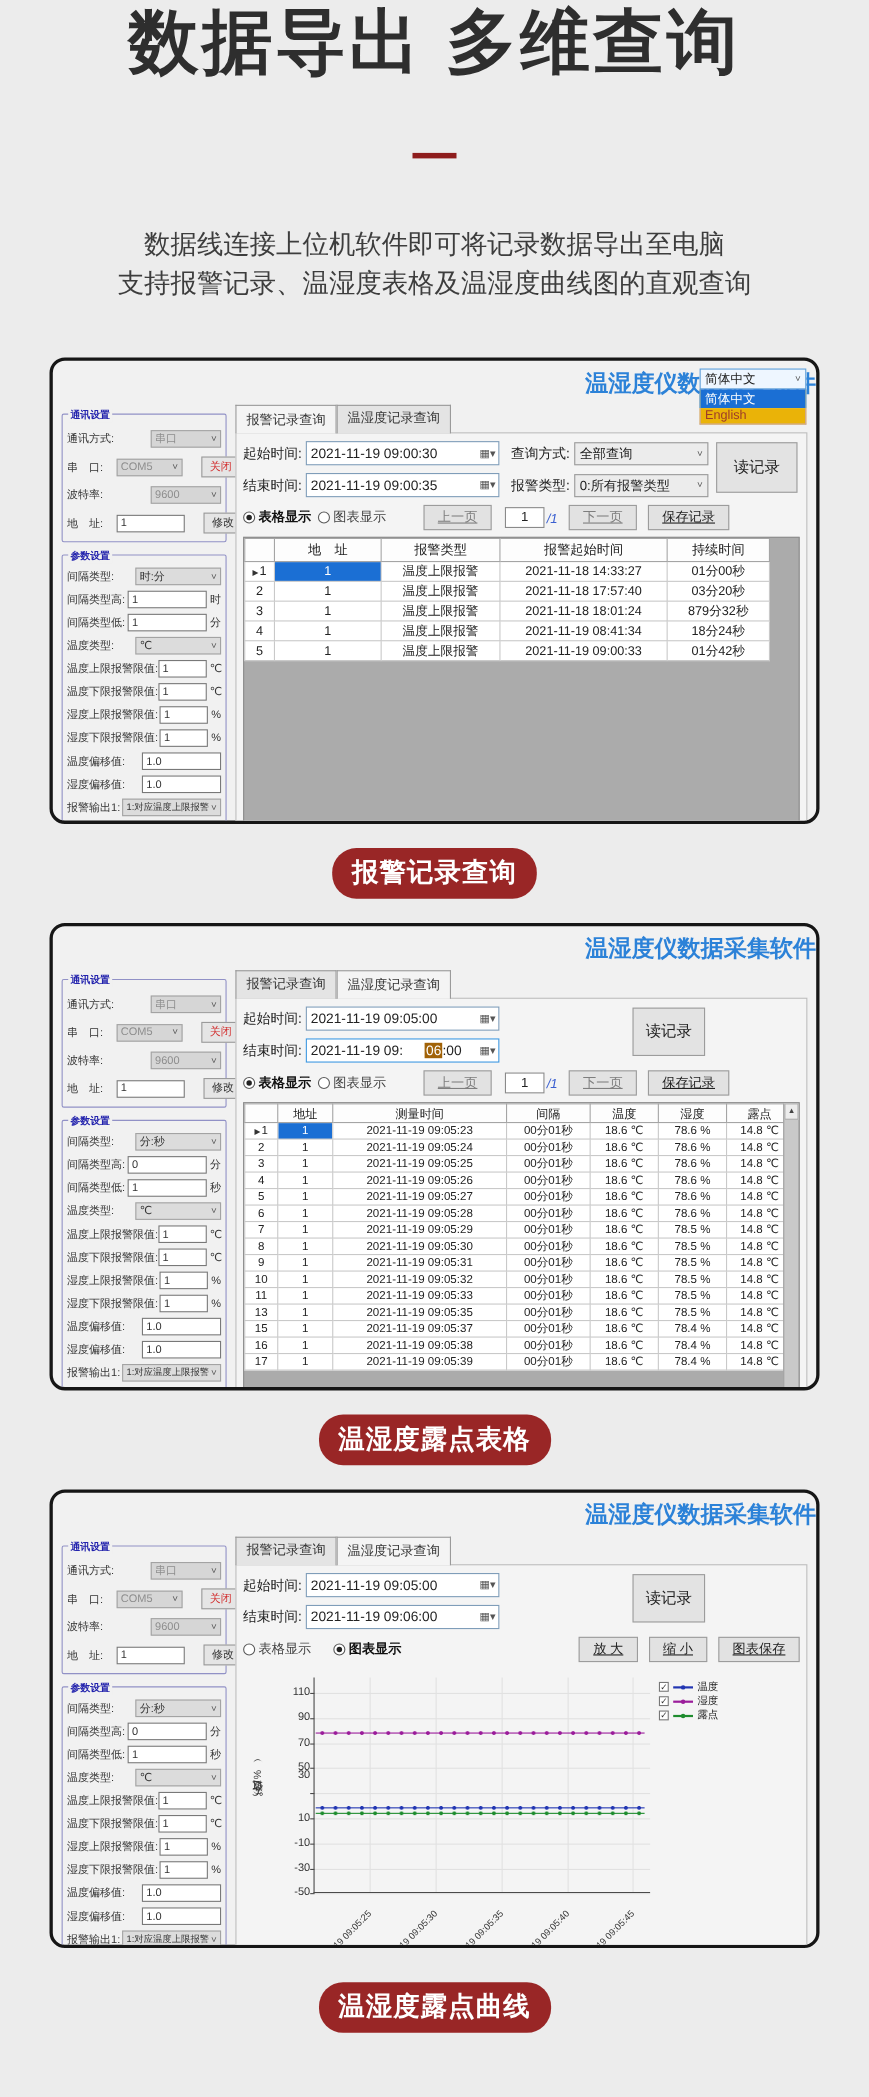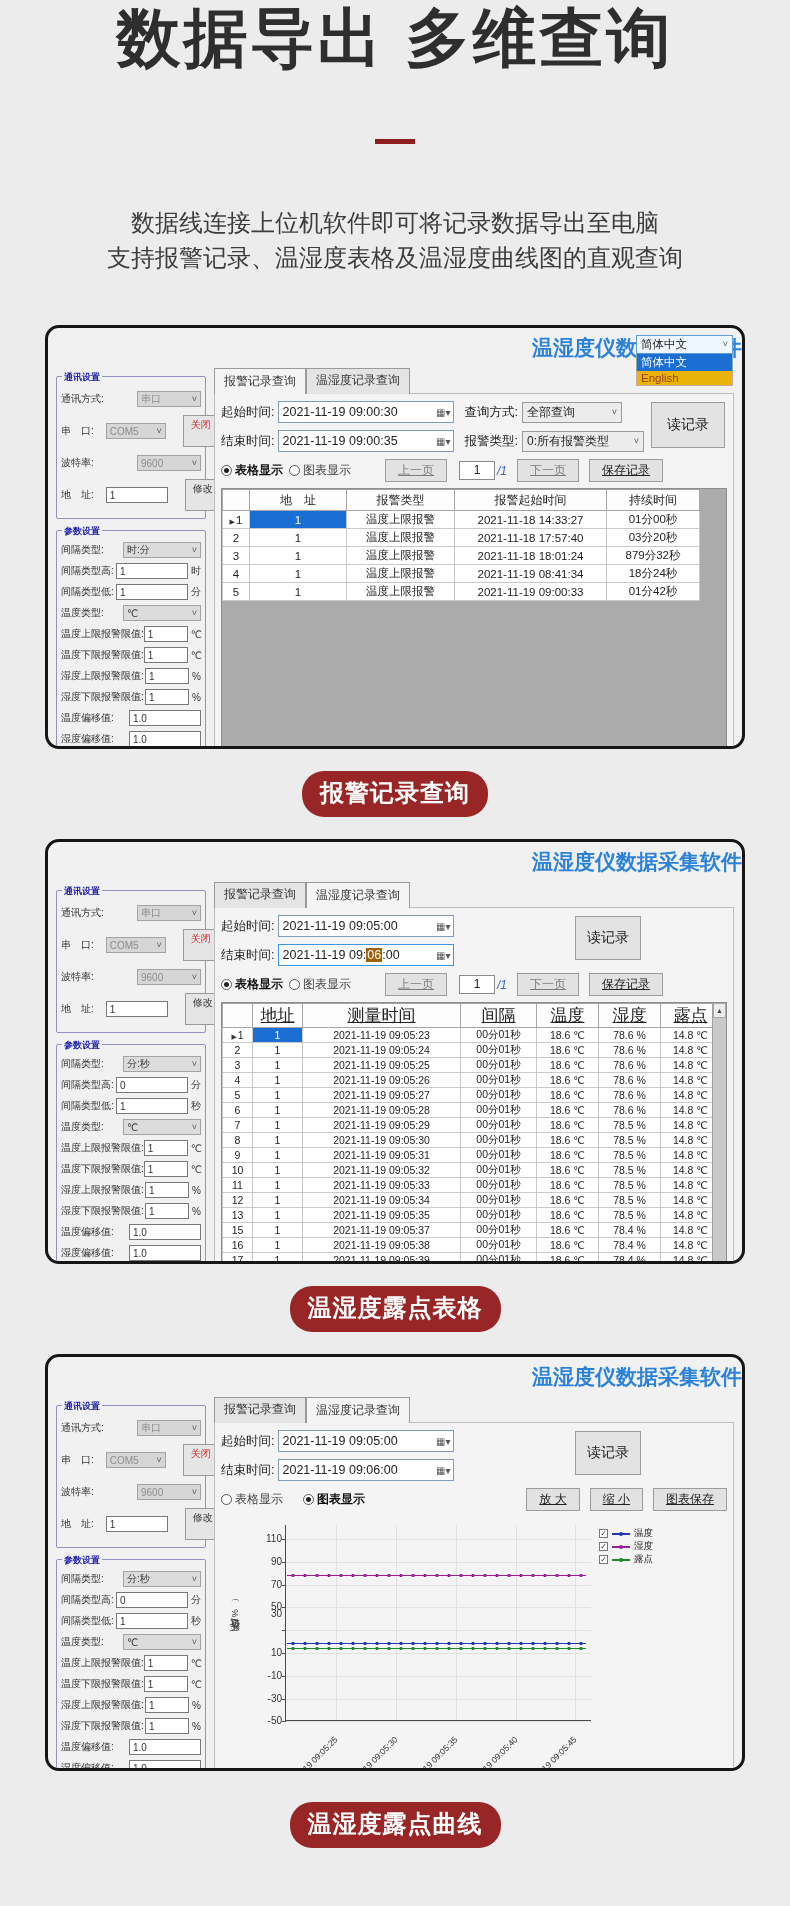--- a/index.html
+++ b/index.html
@@ -32,37 +32,37 @@
   .group { border:1px solid #9191c6; border-radius:2px; margin-top:11px; padding:6px 4px 7px; position:relative; }
   .gtitle { position:absolute; top:-6px; left:5px; background:#f1f1f1; color:#2323ad; font-size:9px; font-weight:bold; padding:0 2px; }
   .prow { display:flex; align-items:center; margin-top:5px; }
   .group.comm .prow { margin-top:8px;gap:12px; }
   .plabel { flex:none; white-space:nowrap; }
   .pselect { background:#dcdcdc; border:1px solid #a3a3a3; height:16px; display:flex; align-items:center; justify-content:space-between; padding:0 3px; flex:none; margin-left:auto; }
   .pselect.disabled { background:#d6d6d6; color:#8d8d8d; }
   .pselect.small { font-size:8.5px; }
   .pinput { background:#fff; border:1px solid #787878; height:16px; padding:0 3px; display:flex; align-items:center; flex:none; margin-left:auto; }
   .punit { margin-left:3px; flex:none; }
-  .pbtn { border:1px solid #9a9a9a; background:#e5e5e5; height:32px; line-height:17px; padding:0 7px; margin-left:5px; flex:none; cursor:default; }
+  .pbtn { border:1px solid #9a9a9a; background:#e5e5e5; height:19px; line-height:17px; padding:0 7px; margin-left:5px; flex:none; cursor:default; }
   .pbtn.red { color:#d22d2d; }
 
   
   .main { flex:1; margin-left:8px; min-width:0; position:relative; }
   .tabs { display:flex; margin-top:3px; position:relative; z-index:1; }
   .tab { border:1px solid #9a9a9a; border-bottom:none; padding:3px 9px 4px; font-size:12px; background:#e4e4e4; color:#333; }
   .tab.active { background:#f4f4f4; padding-top:4px; }
   .tabpage { border:1px solid #bdbdbd; background:#f4f4f4; padding:7px 6px 0 6px; margin-top:-1px; position:relative; }
 
   .formarea { position:relative; }
   .frow { display:flex; align-items:center; margin-bottom:7px; font-size:12.5px; }
   .flabel { flex:none; margin-right:4px; white-space:nowrap; }
   .flabel.ml { margin-left:10px; }
   .dt { border:1px solid #7f9db9; background:#fff; width:176px; height:22px; display:flex; align-items:center; justify-content:space-between; padding:0 3px; font-size:12.5px; }
   .dt.focus { border:1.5px solid #3c97e0; }
-  .dt .hl { background:#a16207; color:#fff; padding:0 1px; }
+  .dt .hl { background:#a16207; color:#fff; padding:0 1px;margin-left:20px; }
   .dticon { font-size:10px; color:#555; flex:none; }
   .fselect { border:1px solid #9a9a9a; background:#ececec; height:21px; display:flex; align-items:center; justify-content:space-between; padding:0 4px; font-size:12px; }
   .readbtn { position:absolute; right:2px; top:1px; width:74px; height:46px; background:#e3e3e3; border:1px solid #9c9c9c; font-size:14px; display:flex; align-items:center; justify-content:center; }
   .readbtn.rb2 { right:auto; left:354px; width:66px; height:44px; }
 
   .pagerrow { display:flex; align-items:center; font-size:12px; margin:3px 0 6px; }
   .radio { width:11px; height:11px; border:1px solid #5a5a5a; border-radius:50%; background:#fff; position:relative; flex:none; margin-right:3px; }
   .radio.on::after { content:""; position:absolute; left:2px; top:2px; width:5px; height:5px; border-radius:50%; background:#222; }
   .rlabel { margin-right:6px; color:#444; }
   .rlabel.bold { font-weight:bold; color:#111; }
@@ -73,21 +73,21 @@
 
   
   .twrap { position:relative; background:#ababab; border:1px solid #8d8d8d; overflow:hidden; margin-bottom:0; }
   .t1wrap { height:268px; }
   .t2wrap { height:288px; }
   table.tbl { border-collapse:collapse; table-layout:fixed; background:#fff; }
   .tbl th { border:1px solid #a5a5a5; font-weight:normal; background:#fdfdfd; font-size:12px; }
   .tbl td { border:1px solid #c9c9c9; text-align:center; background:#fff; overflow:hidden; white-space:nowrap; }
   .t1 th { height:21px;text-align:center; }
   .t1 td { height:18px; font-size:11.5px; }
-  .t2 th { height:17px; font-size:17px;text-decoration:underline; }
+  .t2 th { height:17px; font-size:11px; }
   .t2 td { height:14px; font-size:10.5px; }
   td.rowmark::before { content:"▶"; font-size:7px; margin-right:1px; color:#333; }
   td.selcell { background:#1b6fd4; color:#fff; }
   .scrollcol { position:absolute; top:0; right:0; width:14px; bottom:0; background:#c9c9c9; border-left:1px solid #a0a0a0; }
   .scrollup { height:15px; background:#ececec; border:1px solid #a8a8a8; font-size:7px; text-align:center; line-height:13px; color:#444; }
 
   
   .chartblock { position:relative; height:288px; margin-top:4px; }
   .plot { position:absolute; left:64px; top:8px; width:306px; height:196px; border-left:1px solid #4a4a4a; border-bottom:1px solid #4a4a4a; }
   .hgrid { position:absolute; left:0; right:0; height:1px; background:#e1e1e1; }
@@ -236,21 +236,21 @@
         </div>
         <div class="tabpage">
           <div class="formarea" style="padding-right:80px;">
             <div class="frow">
               <span class="flabel">起始时间:</span>
               <div class="dt">
                 <span>2021-11-19 09:00:30</span>
                 <span class="dticon">▦▾</span>
               </div>
               <span class="flabel ml">查询方式:</span>
-              <div class="fselect" style="width:100px">
+              <div class="fselect" style="width:122px">
                 <span>全部查询</span>
                 <span class="caret">˅</span>
               </div>
             </div>
             <div class="frow">
               <span class="flabel">结束时间:</span>
               <div class="dt">
                 <span>2021-11-19 09:00:35</span>
                 <span class="dticon">▦▾</span>
               </div>
@@ -584,29 +584,20 @@
                     <td>2021-11-19 09:05:32</td>
                     <td>00分01秒</td>
                     <td>18.6 ℃</td>
                     <td>78.5 %</td>
                     <td>14.8 ℃</td>
                   </tr>
                   <tr>
                     <td>11</td>
                     <td>1</td>
                     <td>2021-11-19 09:05:33</td>
-                    <td>00分01秒</td>
-                    <td>18.6 ℃</td>
-                    <td>78.5 %</td>
-                    <td>14.8 ℃</td>
-                  </tr>
-                  <tr>
-                    <td>12</td>
-                    <td>1</td>
-                    <td>2021-11-19 09:05:34</td>
                     <td>00分01秒</td>
                     <td>18.6 ℃</td>
                     <td>78.5 %</td>
                     <td>14.8 ℃</td>
                   </tr>
                   <tr>
                     <td>13</td>
                     <td>1</td>
                     <td>2021-11-19 09:05:35</td>
                     <td>00分01秒</td>

